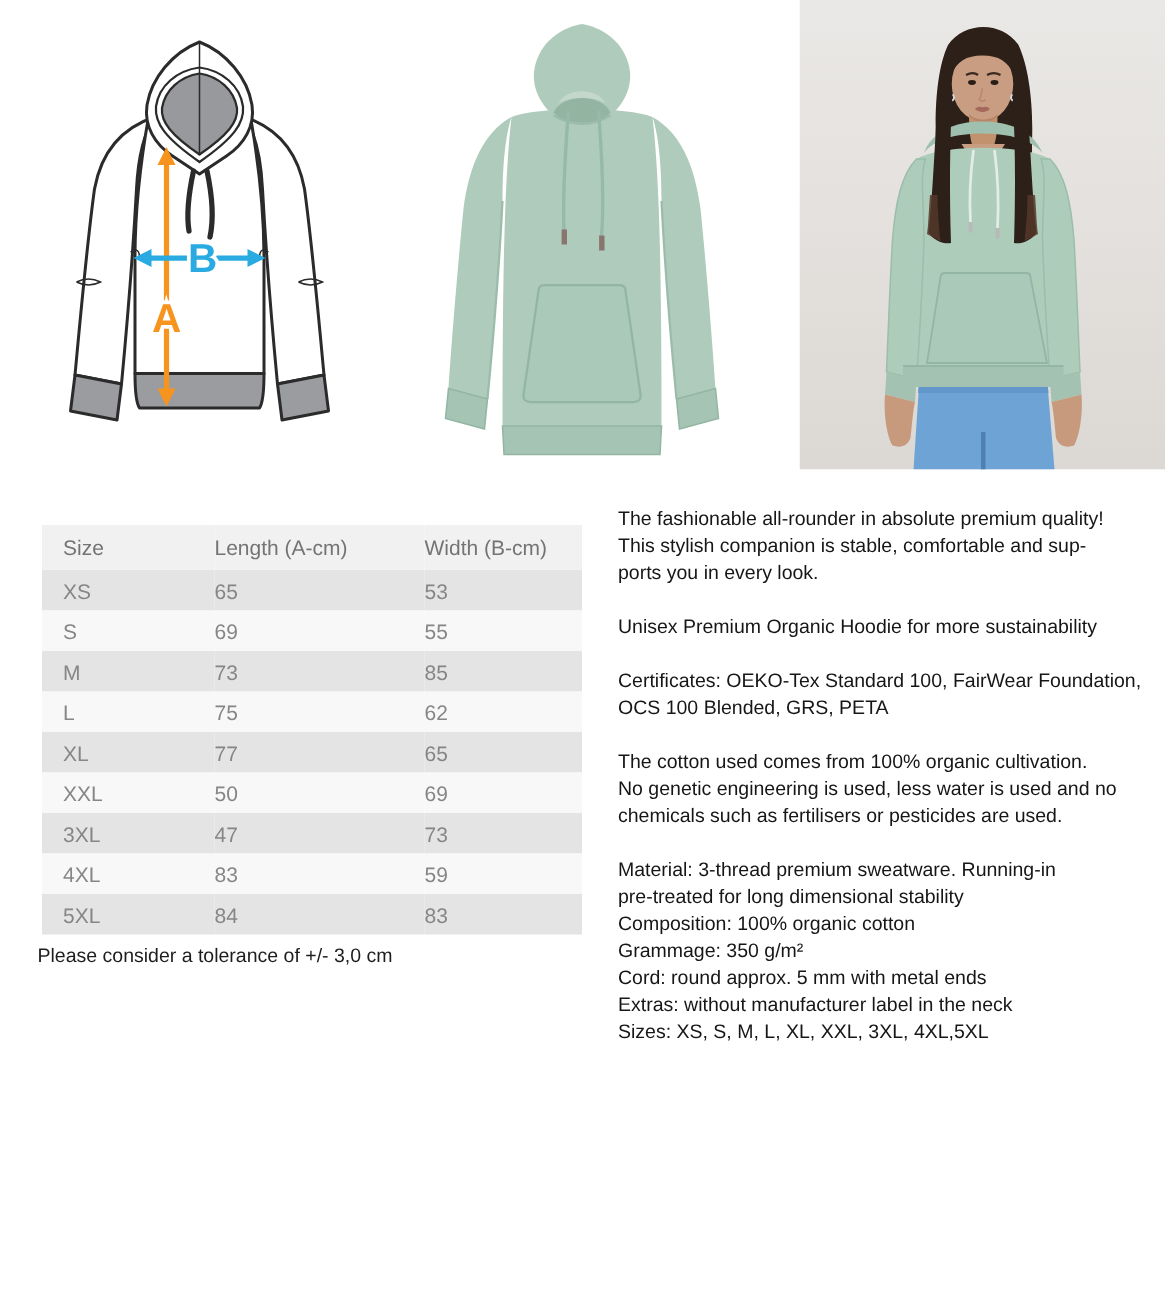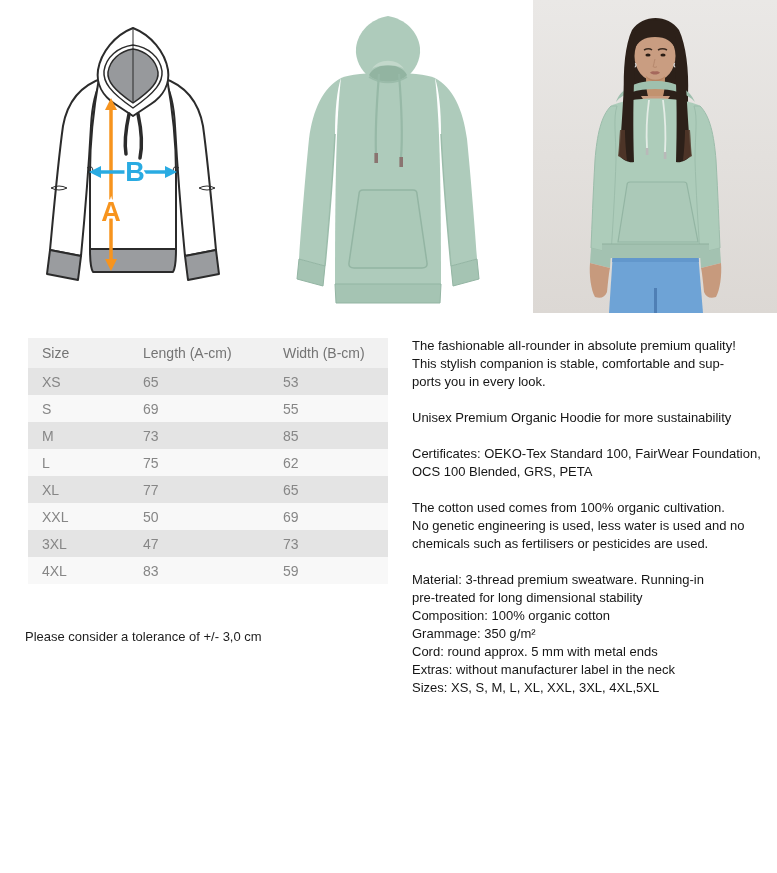--- a/index.html
+++ b/index.html
@@ -1,21 +1,21 @@
 <!DOCTYPE html>
 <html><head>
 <meta charset="utf-8">
 <style>
   html,body{margin:0;padding:0;background:#ffffff;}
   .page{position:relative;width:777px;height:873px;background:#ffffff;overflow:hidden;
         font-family:"Liberation Sans",sans-serif;}
   .abs{position:absolute;}
 
   
-  .size-table{position:absolute;left:28px;top:338px;width:360px;border-collapse:collapse;
+  .size-table{position:absolute;left:28px;top:350px;width:360px;border-collapse:collapse;
               table-layout:fixed;font-size:14px;color:#868686;}
   .size-table col.c1{width:115px;}
   .size-table col.c2{width:140px;}
   .size-table col.c3{width:105px;}
   .size-table th{height:30px;background:#f1f1f1;font-weight:400;color:#747474;
                  text-align:left;padding:0;}
   .size-table td{height:27px;padding:0;margin-left:24px;}
   .size-table th:first-child,.size-table td:first-child{padding-left:14px;}
   .size-table tbody tr:nth-child(odd){background:#e4e4e4;}
   .size-table tbody tr:nth-child(even){background:#f8f8f8;}
@@ -239,20 +239,25 @@
         </tr>
       <tr>
           <td>3XL</td>
           <td>47</td>
           <td>73</td>
         </tr>
       <tr>
           <td>4XL</td>
           <td>83</td>
           <td>59</td>
+        </tr>
+      <tr>
+          <td>5XL</td>
+          <td>84</td>
+          <td>83</td>
         </tr>
     </tbody>
   </table>
 
   <div class="tolerance">Please consider a tolerance of +/- 3,0 cm</div>
 
   <div class="description">
     <p class="para">The fashionable all-rounder in absolute premium quality!
 This stylish companion is stable, comfortable and sup-
 ports you in every look.</p>

